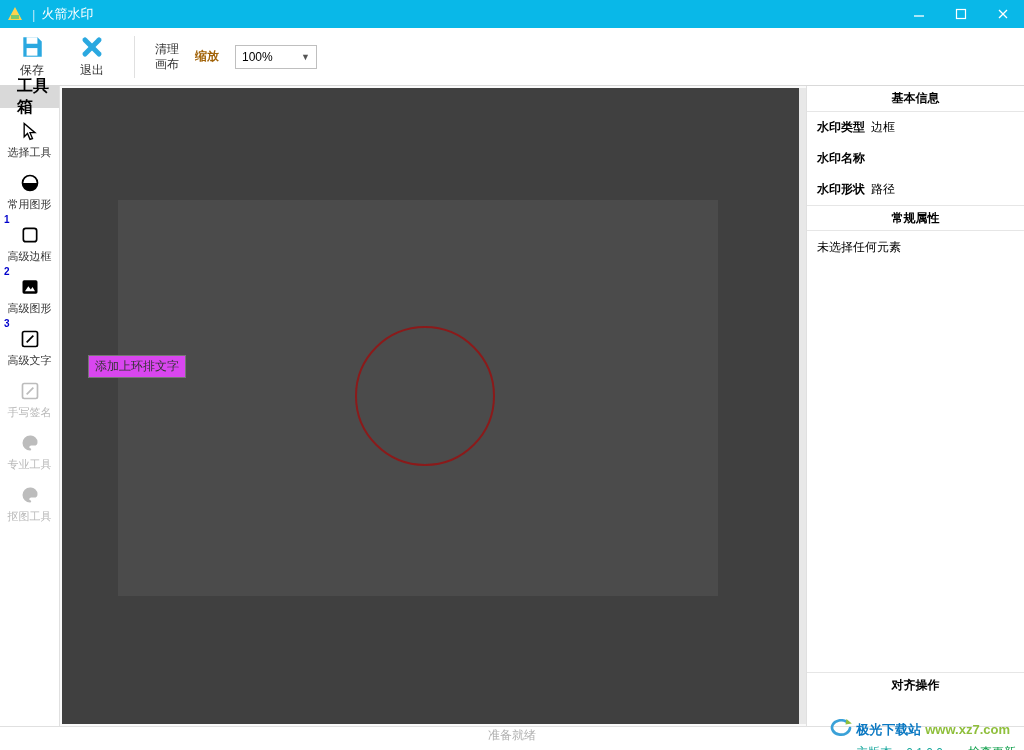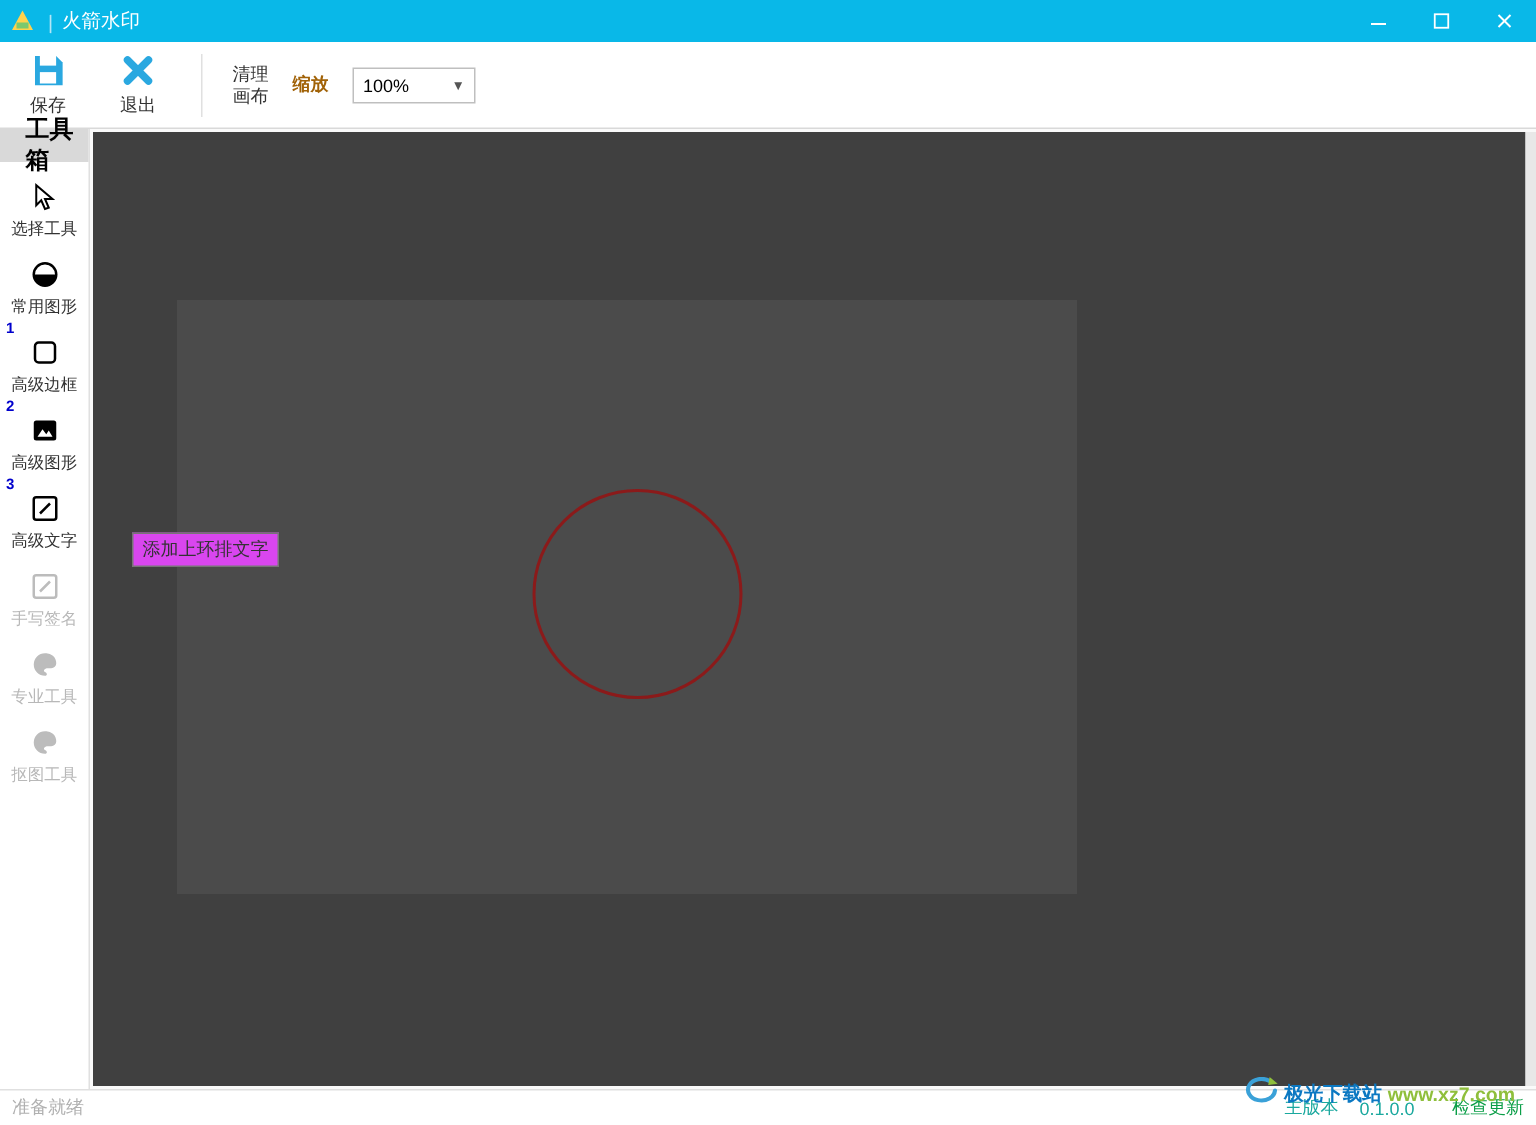--- a/index.html
+++ b/index.html
@@ -52,21 +52,21 @@
 
 .right-panel { width: 218px; border-left: 1px solid #e0e0e0; background: #fff; display:flex; flex-direction:column; }
 .panel-section-title { height: 26px; background:#fff; border-bottom:1px solid #e6e6e6; display:flex; align-items:center; justify-content:center; font-size:12px; font-weight:bold; }
 .panel-row { padding: 7px 10px; font-size:12px; display:flex; gap:6px; }
 .panel-row .lab { font-weight:bold; }
 .panel-text { padding: 8px 10px; font-size:12px; }
 .panel-spacer { flex:1; }
 .right-panel .panel-section-title:not(:first-child) { border-top: 1px solid #e6e6e6; }
 
 
-.statusbar { height: 24px; border-top: 1px solid #e0e0e0; display:flex; align-items:center; font-size:12px; padding: 0 8px; color:#b0b0b0; }
+.statusbar { height: 24px; border-top: 1px solid #e0e0e0; display:flex; align-items:center; font-size:12px; padding: 0 8px; color:#b0b0b0;flex-direction:column; }
 .statusbar .right-status { margin-left:auto; display:flex; gap:14px; align-items:center; }
 .statusbar .teal { color:#1aa89e; }
 .statusbar .link { color: #0a9e47; margin-left: 11px; }
 
 
 .footer-mark { position:absolute; right:14px; bottom:10px; font-size:13px; display:flex; align-items:center; gap:4px; }
 .footer-mark .g { color:#3aa1d8; font-size:15px; font-weight:bold; }
 .footer-mark .txt1 { color:#0b78c2; font-weight:bold; }
 .footer-mark .dom { color:#8fbf3c; font-weight:bold; }
 </style>
@@ -222,20 +222,40 @@
   <div class="canvas-wrap">
     <div class="canvas-dark"></div>
     <div class="scroll-v"></div>
     <div class="canvas-light"></div>
     <div class="red-circle"></div>
 
 
     <div class="tooltip">添加上环排文字</div>
   </div>
 
+  <div class="right-panel">
+    <div class="panel-section-title">基本信息</div>
+    <div class="panel-row">
+      <span class="lab">水印类型</span>
+      <span>边框</span>
+    </div>
+    <div class="panel-row">
+      <span class="lab">水印名称</span>
+      <span></span>
+    </div>
+    <div class="panel-row">
+      <span class="lab">水印形状</span>
+      <span>路径</span>
+    </div>
+    <div class="panel-section-title">常规属性</div>
+    <div class="panel-text">未选择任何元素</div>
+    <div class="panel-spacer"></div>
+    <div class="panel-section-title" style="border-bottom:none;">对齐操作</div>
+    <div style="height:28px"></div>
+  </div>
 </div>
 
 <div class="statusbar">
   <span>准备就绪</span>
   <div class="right-status">
     <span class="teal">主版本</span>
     <span class="teal">0.1.0.0</span>
     <span class="link">检查更新</span>
   </div>
 </div>

